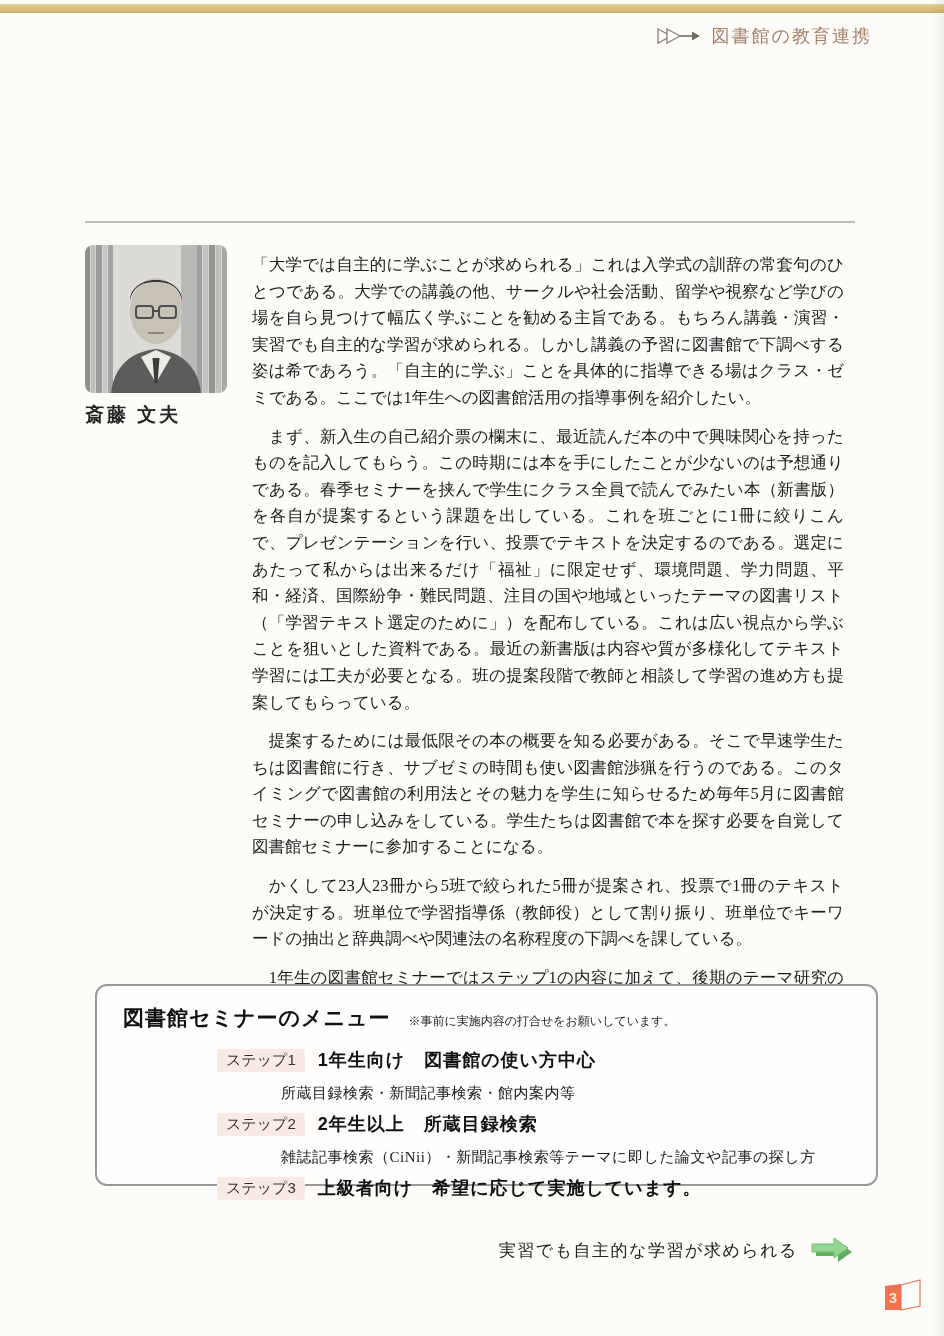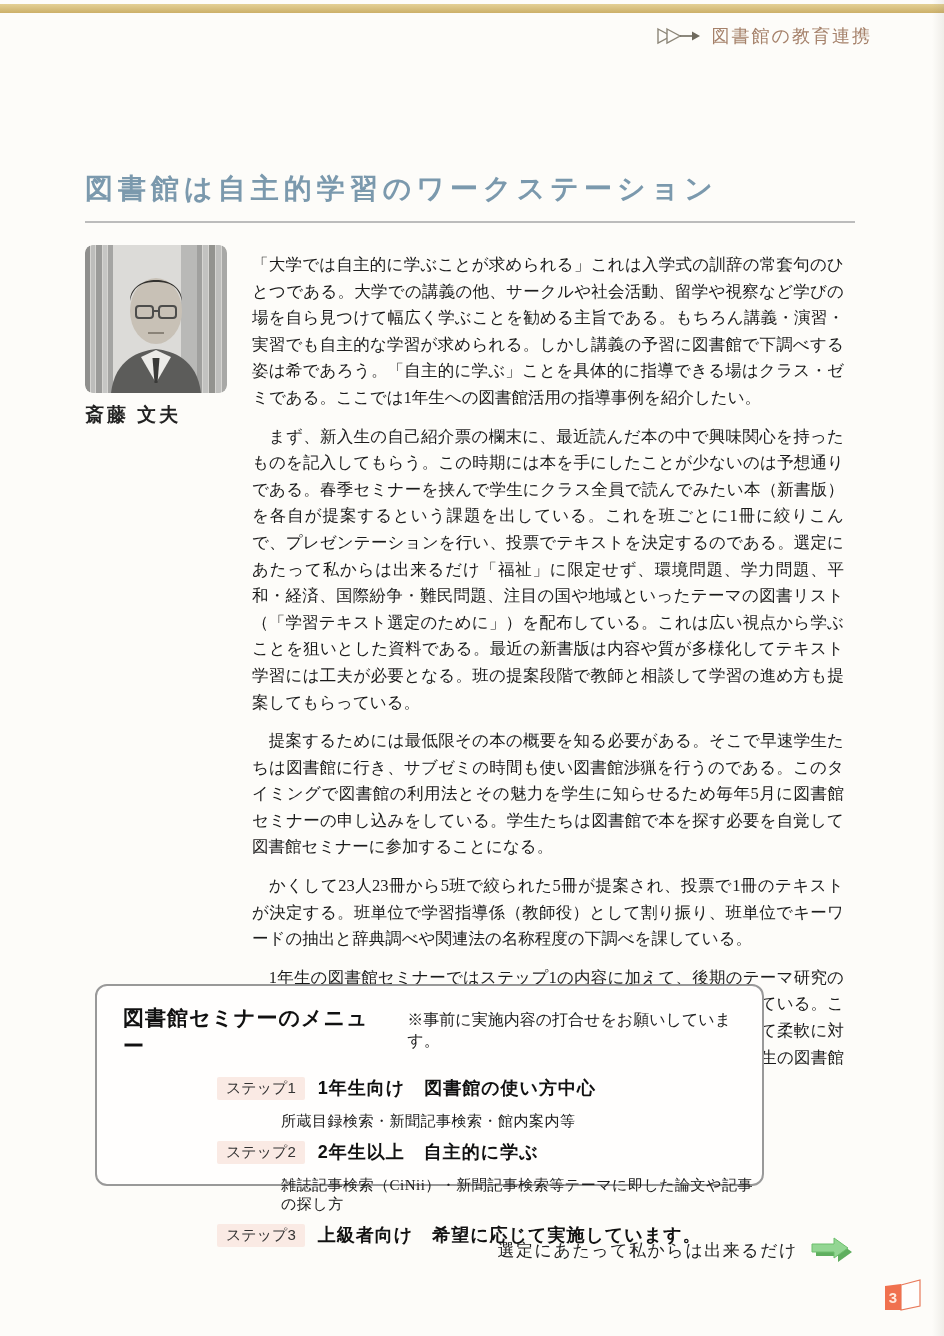--- a/index.html
+++ b/index.html
@@ -40,32 +40,32 @@
     margin-top:9px; font-family:"Liberation Sans", sans-serif; font-weight:bold;
     font-size:19px; color:#222; letter-spacing:3px;
   }
   .article{
     position:absolute; left:240px; top:240px; width:616px;
     font-size:16.5px; line-height:26.6px; text-align:justify;
     color:#1b1b1b;
   }
   .article p{ margin:12px; }
   .menu-box{
-    position:absolute; left:95px; top:984px; width:669px; height:202px;
+    position:absolute; left:95px; top:984px; width:783px; height:202px;
     border:2px solid #999; border-radius:12px; background:#fffefd;
     box-sizing:border-box;
   }
   .menu-header{
     margin:18px 0 0 26px; display:flex; align-items:baseline; gap:18px;
   }
   .menu-title{
     font-family:"Liberation Sans", sans-serif; font-weight:bold;
     font-size:21px; color:#111; letter-spacing:1px;
   }
-  .menu-note{ font-size:16px; color:#222; }
+  .menu-note{ font-size:12px; color:#222; }
   .steps{ margin:16px 0 0 88px; font-size:16.5px; }
   .step-row{
     display:flex; align-items:center; gap:13px; margin-top:9px;padding-left:32px;
   }
   .badge{
     background:#faeae4; color:#333; font-family:"Liberation Sans", sans-serif;
     font-size:15px; padding:2px 9px; border-radius:2px; white-space:nowrap;
   }
   .step-heading{
     font-family:"Liberation Sans", sans-serif; font-weight:bold;
@@ -91,21 +91,20 @@
   <div class="header">
     <svg width="46" height="20" viewBox="0 0 46 20">
       <path d="M2 3 L15 10 L2 17 Z" fill="#fdfcf9" stroke="#8c8678" stroke-width="1.4"></path>
       <path d="M11 3 L24 10 L11 17 Z" fill="#fdfcf9" stroke="#8c8678" stroke-width="1.4"></path>
       <line x1="24" y1="10" x2="40" y2="10" stroke="#6f6a5e" stroke-width="1.6"></line>
       <path d="M44 10 L36 5.5 L36 14.5 Z" fill="#6f6a5e"></path>
     </svg>
     <span class="header-tag">図書館の教育連携</span>
   </div>
 
-  <h1 class="title">図書館は自主的学習のワークステーション</h1>
   <div class="title-rule"></div>
 
   <div class="author">
     <svg class="photo" viewBox="0 0 142 148">
       <defs>
         <clipPath id="photoClip">
             <rect x="0" y="0" width="142" height="148" rx="8"></rect>
           </clipPath>
       </defs>
       <g clip-path="url(#photoClip)">
@@ -159,32 +158,32 @@
       <span class="menu-note">※事前に実施内容の打合せをお願いしています。</span>
     </div>
     <div class="steps">
       <div class="step-row">
         <span class="badge">ステップ1</span>
         <span class="step-heading">1年生向け　図書館の使い方中心</span>
       </div>
       <div class="step-detail">所蔵目録検索・新聞記事検索・館内案内等</div>
       <div class="step-row">
         <span class="badge">ステップ2</span>
-        <span class="step-heading">2年生以上　自主的に学ぶ</span>
+        <span class="step-heading">2年生以上　所蔵目録検索</span>
       </div>
       <div class="step-detail">雑誌記事検索（CiNii）・新聞記事検索等テーマに即した論文や記事の探し方</div>
       <div class="step-row">
         <span class="badge">ステップ3</span>
         <span class="step-heading">上級者向け　希望に応じて実施しています。</span>
       </div>
     </div>
   </div>
 
   <div class="footer-note">
-    <span>選定にあたって私からは出来るだけ</span>
+    <span>実習でも自主的な学習が求められる</span>
     <svg width="50" height="28" viewBox="0 0 50 28">
       <polygon points="6,12 28,12 28,6 42,16 28,26 28,20 6,20" fill="#5fae5f"></polygon>
       <polygon points="2,8 24,8 24,2 38,12 24,22 24,16 2,16" fill="#93d693" stroke="#6cbf6c" stroke-width="1"></polygon>
     </svg>
   </div>
 
   <div class="page-corner">
     <svg width="42" height="38" viewBox="0 0 42 38">
       <polygon points="19,7 38,2 38,28 19,32" fill="#fffefd" stroke="#e8795a" stroke-width="1.2"></polygon>
       <polygon points="3,8 19,6 19,32 3,32" fill="#f0714f"></polygon>

